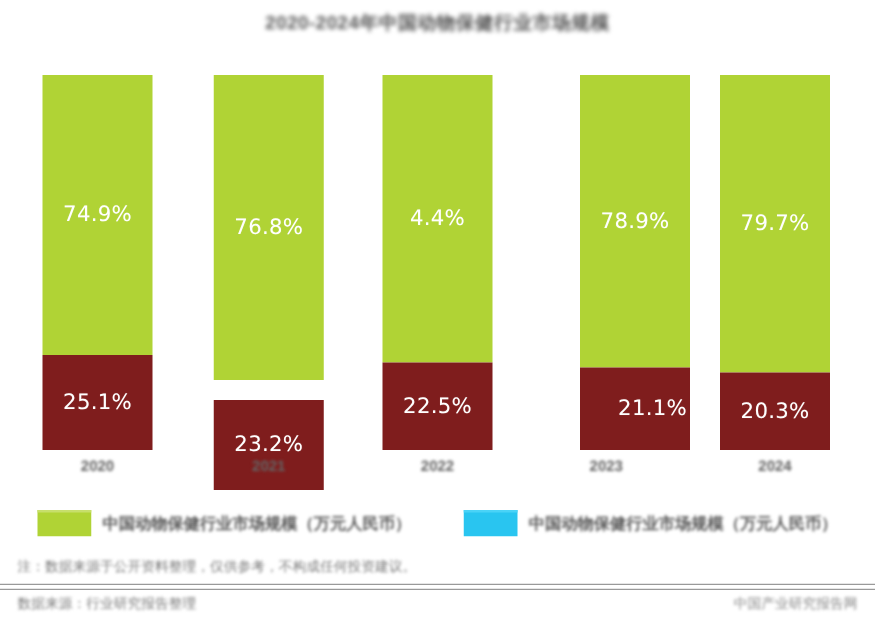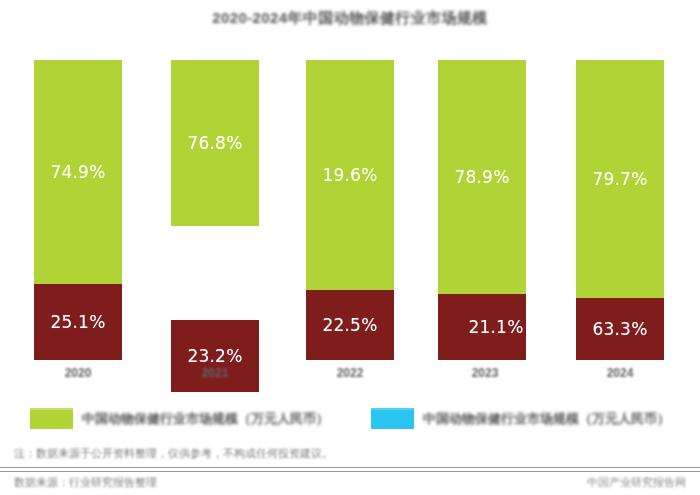--- a/index.html
+++ b/index.html
@@ -174,52 +174,52 @@
   <div class="bar-group" style="left:34px; top:60px; height:300px;">
     <div class="bar-seg top" style="top:0px; height:224px;">
       <span class="bar-label">74.9%</span>
     </div>
     <div class="bar-seg bottom" style="top:224px; height:76px;">
       <span class="bar-label">25.1%</span>
     </div>
   </div>
 
   <div class="bar-group" style="left:171px; top:60px; height:300px;">
-    <div class="bar-seg top" style="top:0px; height:166px;">
+    <div class="bar-seg top" style="top:0px; height:244px;">
       <span class="bar-label">76.8%</span>
     </div>
     <div class="bar-seg bottom" style="top:228px; height:72px;margin-top:32px;">
       <span class="bar-label">23.2%</span>
     </div>
   </div>
 
   <div class="bar-group" style="left:306px; top:60px; height:300px;">
     <div class="bar-seg top" style="top:0px; height:230px;">
-      <span class="bar-label">19.6%</span>
+      <span class="bar-label">4.4%</span>
     </div>
     <div class="bar-seg bottom" style="top:230px; height:70px;">
       <span class="bar-label">22.5%</span>
     </div>
   </div>
 
-  <div class="bar-group" style="left:438px; top:60px; height:388px;text-align:right;">
+  <div class="bar-group" style="left:464px; top:60px; height:388px;text-align:right;">
     <div class="bar-seg top" style="top:0px; height:234px;">
       <span class="bar-label">78.9%</span>
     </div>
     <div class="bar-seg bottom" style="top:234px; height:66px;padding-left:28px;">
       <span class="bar-label">21.1%</span>
     </div>
   </div>
 
   <div class="bar-group" style="left:576px; top:60px; height:300px;">
     <div class="bar-seg top" style="top:0px; height:238px;">
       <span class="bar-label">79.7%</span>
     </div>
     <div class="bar-seg bottom" style="top:238px; height:62px;">
-      <span class="bar-label">63.3%</span>
+      <span class="bar-label">20.3%</span>
     </div>
   </div>
 
   <div class="x-label" style="left:34px;">2020</div>
   <div class="x-label" style="left:171px;">2021</div>
   <div class="x-label" style="left:306px;">2022</div>
   <div class="x-label" style="left:441px;">2023</div>
   <div class="x-label" style="left:576px;">2024</div>
 
 </div>

